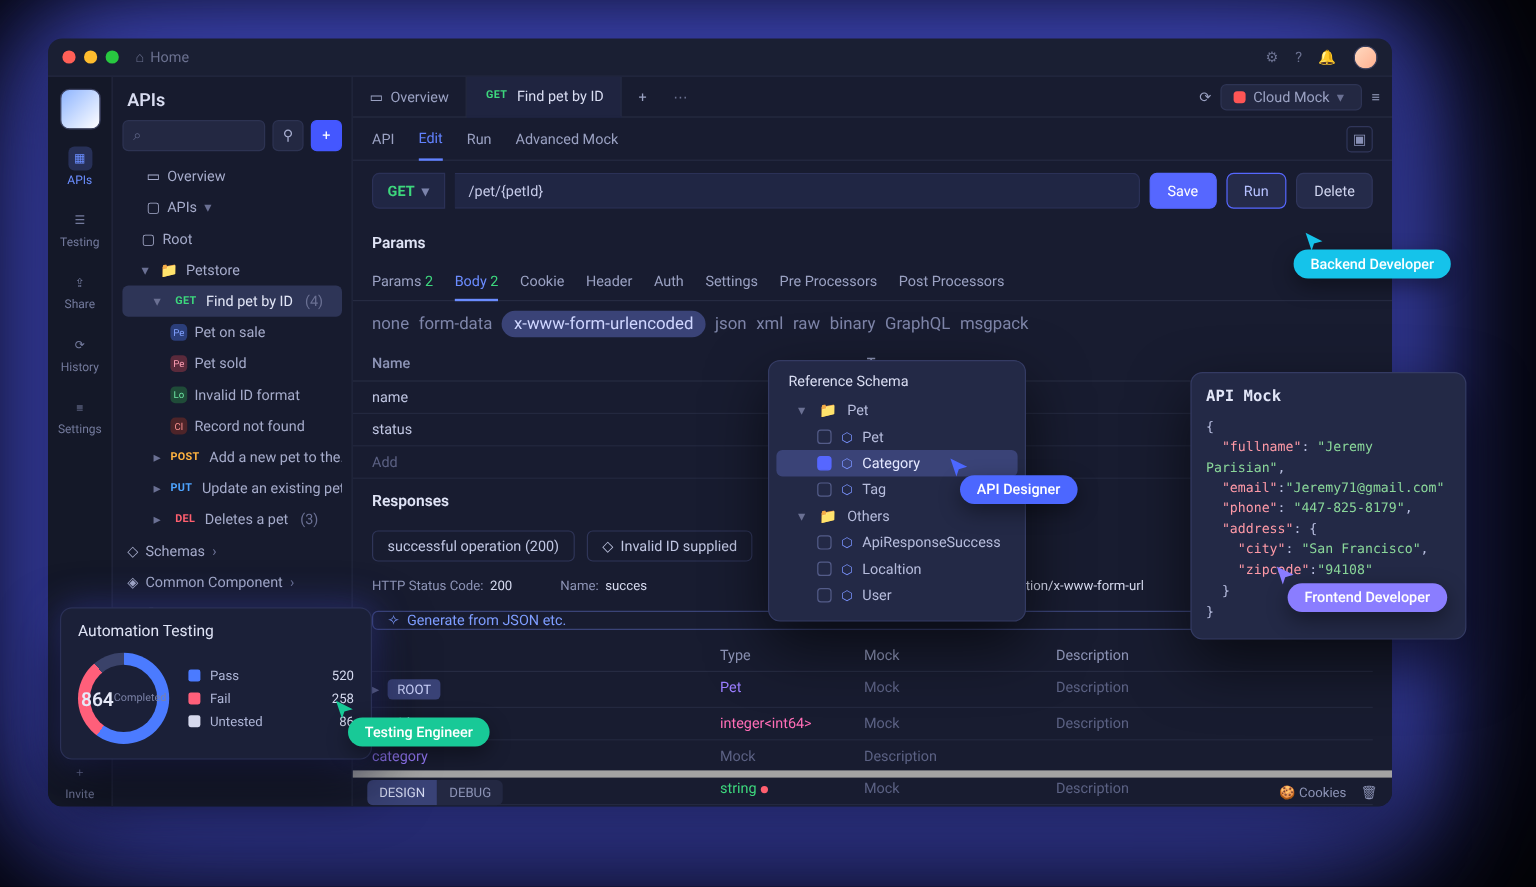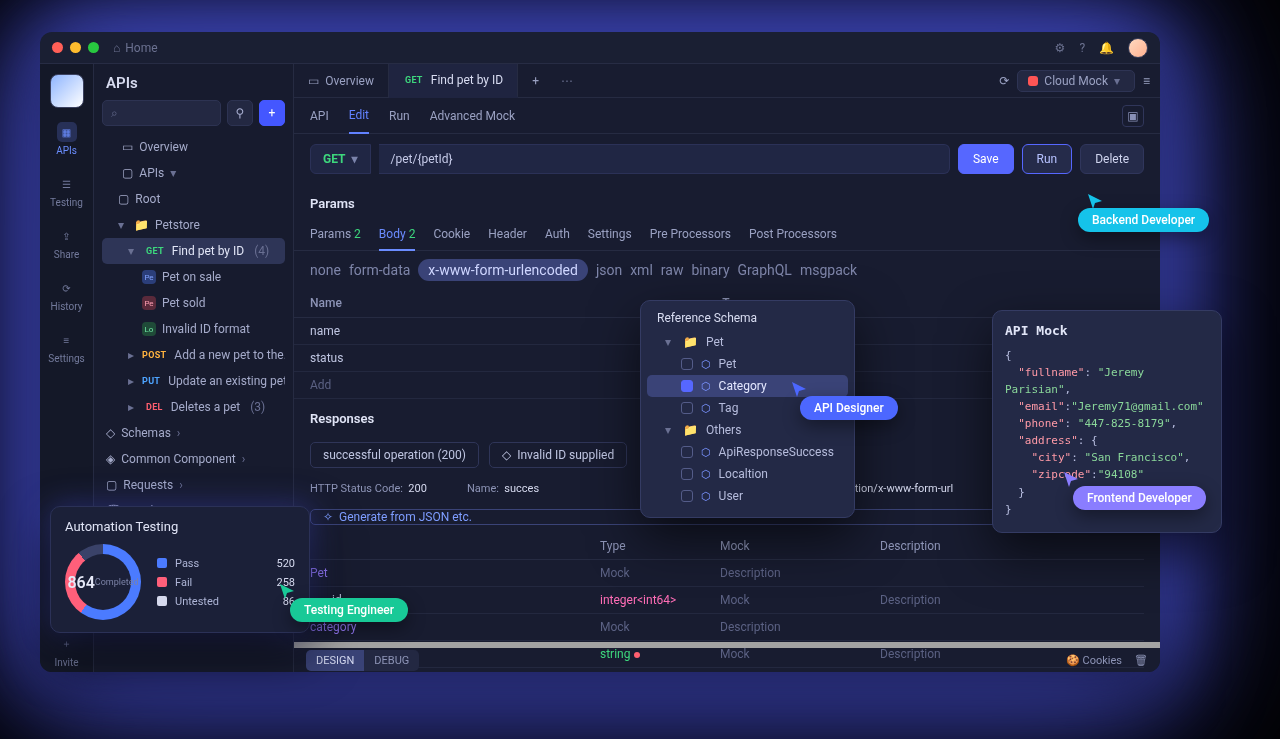--- a/index.html
+++ b/index.html
@@ -216,20 +216,24 @@
             <span class="case-dot cd-blue">Pe</span>
             <span>Pet on sale</span>
           </div>
       <div class="titem ind4">
             <span class="case-dot cd-pink">Pe</span>
             <span>Pet sold</span>
           </div>
       <div class="titem ind4">
             <span class="case-dot cd-green">Lo</span>
             <span>Invalid ID format</span>
+          </div>
+      <div class="titem ind4">
+            <span class="case-dot cd-red">Cl</span>
+            <span>Record not found</span>
           </div>
 
       <div class="titem ind2">
             <span class="chev">▸</span>
             <span class="tmethod post">POST</span> 
             <span>Add a new pet to the…</span>
           </div>
       <div class="titem ind2">
             <span class="chev">▸</span>
             <span class="tmethod put">PUT</span> 
@@ -361,20 +365,21 @@
           </div>
 
       <div class="schema">
         <div class="srow" style="color:#8d94b6;border-bottom:1px solid #262b42">
           <span></span>
               <span style="color:#8d94b6">Type</span>
               <span>Mock</span>
               <span>Description</span>
         </div>
         <div class="srow">
+          <span><span class="chev">▸</span> <span class="root-chip">ROOT</span></span>
           <span class="ty-purple">Pet</span>
           <span class="mock">Mock</span>
               <span class="desc">Description</span>
         </div>
         <div class="srow">
           <span class="k" style="padding-left:22px">id</span>
           <span class="ty-pink">integer&lt;int64&gt;</span>
           <span class="mock">Mock</span>
               <span class="desc">Description</span>
         </div>

